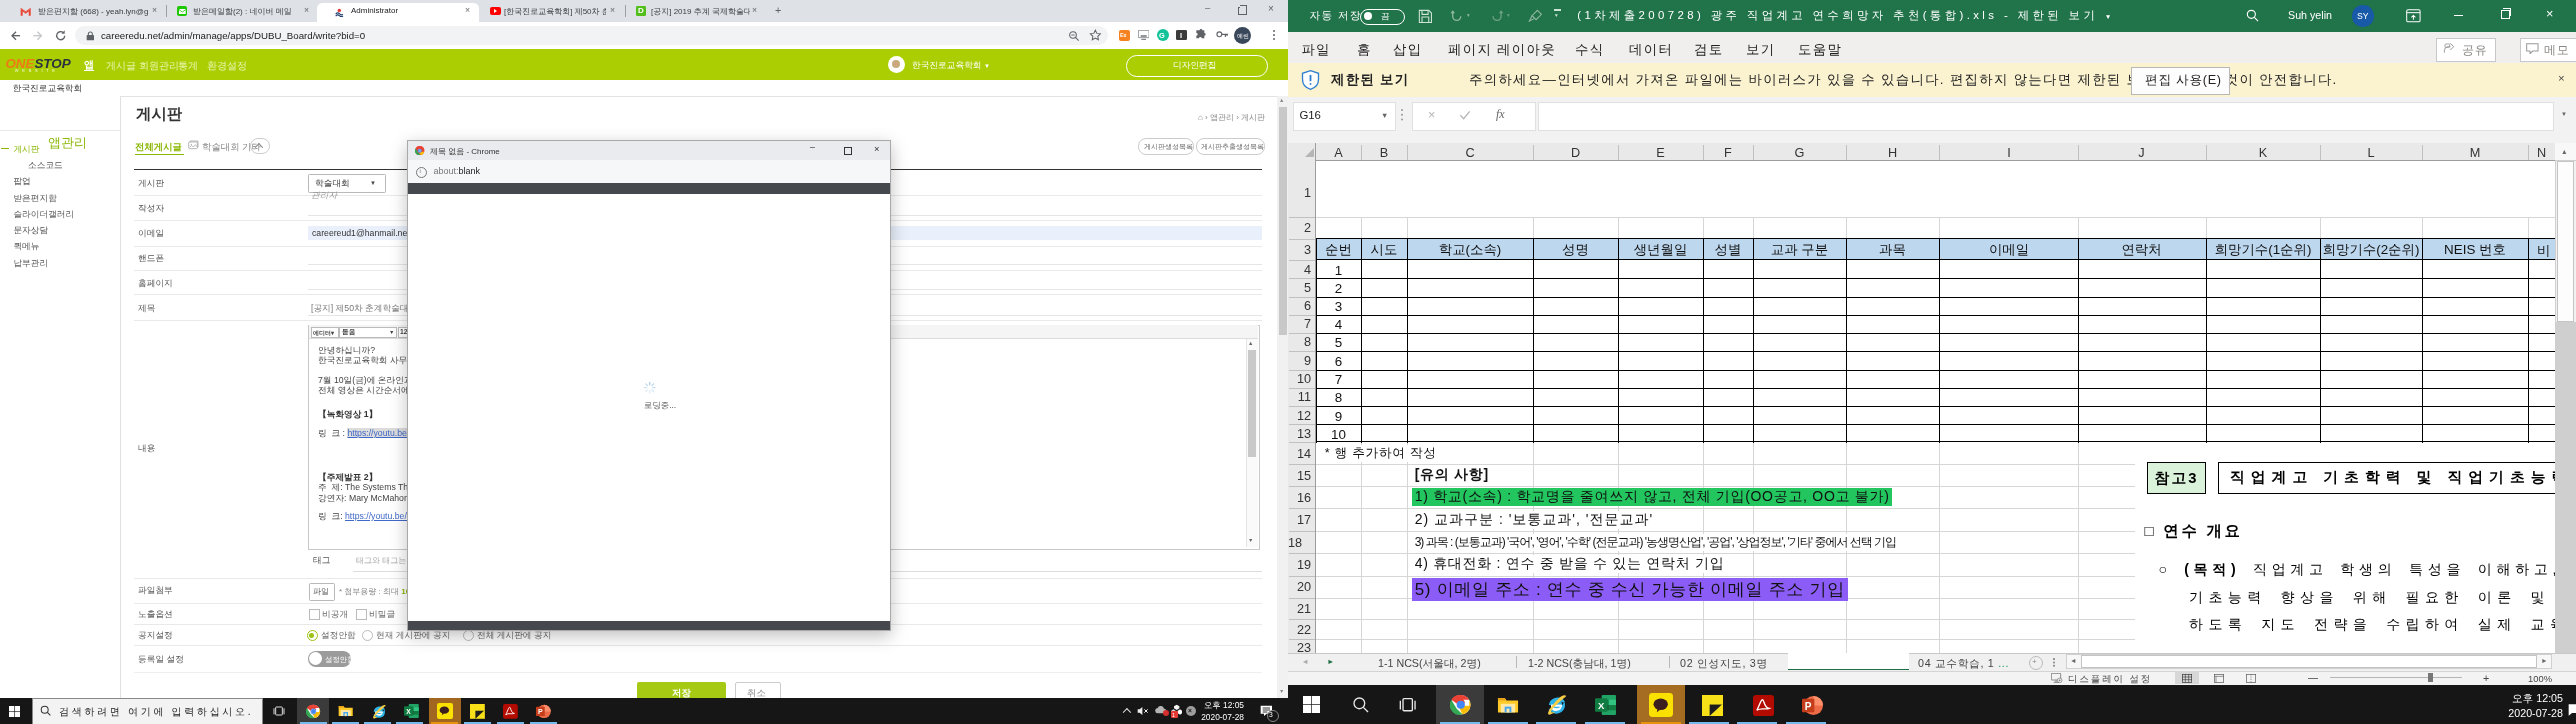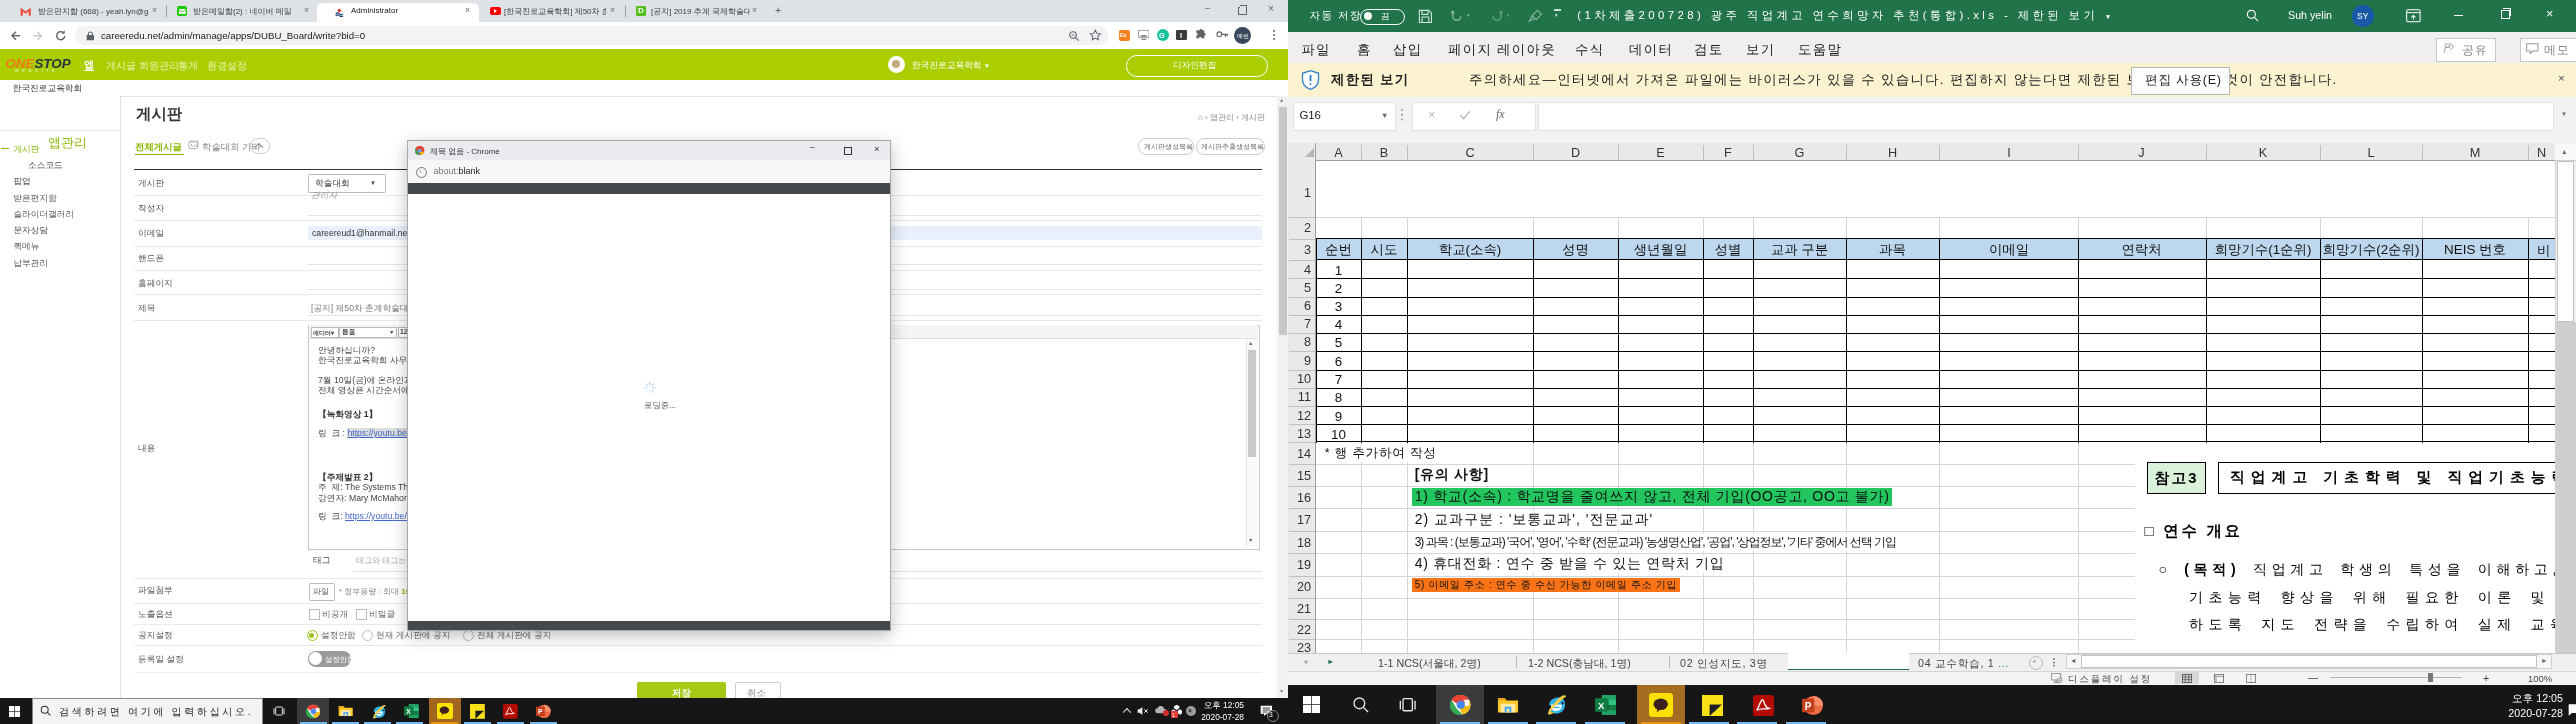--- a/index.html
+++ b/index.html
@@ -562,21 +562,21 @@
   <div class="tx" style="left:0;top:335px;width:23px;text-align:right;font-size:12.7px;color:#333;">8</div>
   <div class="tx" style="left:0;top:354px;width:23px;text-align:right;font-size:12.7px;color:#333;">9</div>
   <div class="tx" style="left:0;top:372px;width:23px;text-align:right;font-size:12.7px;color:#333;">10</div>
   <div class="tx" style="left:0;top:390px;width:23px;text-align:right;font-size:12.7px;color:#333;">11</div>
   <div class="tx" style="left:0;top:409px;width:23px;text-align:right;font-size:12.7px;color:#333;">12</div>
   <div class="tx" style="left:0;top:427px;width:23px;text-align:right;font-size:12.7px;color:#333;">13</div>
   <div class="tx" style="left:0;top:447px;width:23px;text-align:right;font-size:12.7px;color:#333;">14</div>
   <div class="tx" style="left:0;top:469px;width:23px;text-align:right;font-size:12.7px;color:#333;">15</div>
   <div class="tx" style="left:0;top:491px;width:23px;text-align:right;font-size:12.7px;color:#333;">16</div>
   <div class="tx" style="left:0;top:513px;width:23px;text-align:right;font-size:12.7px;color:#333;">17</div>
-  <div class="tx" style="left:0;top:536px;width:23px;text-align:right;font-size:12.7px;color:#333;">18</div>
+  <div class="tx" style="left:0;top:536px;width:23px;text-align:left;font-size:12.7px;color:#333;">18</div>
   <div class="tx" style="left:0;top:558px;width:23px;text-align:right;font-size:12.7px;color:#333;">19</div>
   <div class="tx" style="left:0;top:580px;width:23px;text-align:right;font-size:12.7px;color:#333;">20</div>
   <div class="tx" style="left:0;top:602px;width:23px;text-align:right;font-size:12.7px;color:#333;">21</div>
   <div class="tx" style="left:0;top:623px;width:23px;text-align:right;font-size:12.7px;color:#333;">22</div>
   <div class="tx" style="left:0;top:641px;width:23px;text-align:right;font-size:12.7px;color:#333;">23</div>
 
   <div class="a" style="left:1.3px;top:217px;width:25.5px;height:0.7px;background:#c0c0c0;"></div>
   <div class="a" style="left:1.3px;top:239px;width:25.5px;height:0.7px;background:#c0c0c0;"></div>
   <div class="a" style="left:1.3px;top:260px;width:25.5px;height:0.7px;background:#c0c0c0;"></div>
   <div class="a" style="left:1.3px;top:278px;width:25.5px;height:0.7px;background:#c0c0c0;"></div>
@@ -689,21 +689,21 @@
   <div class="tx" style="left:27.5px;top:390px;width:46px;text-align:center;font-size:13.4px;color:#111;">8</div>
   <div class="tx" style="left:27.5px;top:409px;width:46px;text-align:center;font-size:13.4px;color:#111;">9</div>
   <div class="tx" style="left:27.5px;top:427px;width:46px;text-align:center;font-size:13.4px;color:#111;">10</div>
 
   <div class="tx" style="left:34px;top:445px;font-size:12.7px;letter-spacing:0.7px;color:#111;background:#fff;padding:0 2.7px;">* 행 추가하여 작성</div>
   <div class="tx" style="left:124px;top:466px;font-size:14px;font-weight:bold;letter-spacing:0.7px;color:#111;background:#fff;padding:0 2.7px;">[유의 사항]</div>
   <div class="tx" style="left:124px;top:488px;font-size:14px;letter-spacing:0.7px;color:#111;background:#22c55e;padding:0 2.7px;">1) 학교(소속) : 학교명을 줄여쓰지 않고, 전체 기입(OO공고, OO고 불가)</div>
   <div class="tx" style="left:124px;top:511px;font-size:14px;letter-spacing:1px;color:#111;background:#fff;padding:0 2.7px;">2) 교과구분 : '보통교과', '전문교과'</div>
   <div class="tx" style="left:124px;top:534px;font-size:12px;letter-spacing:-1px;color:#111;background:#fff;padding:0 2.7px;">3) 과목 : (보통교과) '국어', '영어', '수학' (전문교과) '농생명산업', '공업', '상업정보', '기타' 중에서 선택 기입</div>
   <div class="tx" style="left:124px;top:555px;font-size:14px;letter-spacing:0.7px;color:#111;background:#fff;padding:0 2.7px;">4) 휴대전화 : 연수 중 받을 수 있는 연락처 기입</div>
-  <div class="tx" style="left:124px;top:578px;font-size:10px;letter-spacing:0.7px;color:#111;background:#f97316;padding:0 2.7px;">5) 이메일 주소 : 연수 중 수신 가능한 이메일 주소 기입</div>
+  <div class="tx" style="left:124px;top:578px;font-size:17px;letter-spacing:0.7px;color:#111;background:#8b5cf6;padding:0 2.7px;">5) 이메일 주소 : 연수 중 수신 가능한 이메일 주소 기입</div>
 
   <div class="a" style="left:847px;top:451px;width:420px;height:202px;background:#fff;overflow:hidden;">
     <div class="a" style="left:12px;top:11.4px;width:59px;height:32px;background:#d9f2d9;border:1.3px solid #000;box-sizing:border-box;"></div>
     <div class="tx" style="left:12px;top:18px;width:59px;text-align:center;font-size:14.8px;font-weight:bold;letter-spacing:2px;color:#000;">참고3</div>
     <div class="a" style="left:83px;top:11.4px;width:342px;height:32px;border:1.3px solid #000;box-sizing:border-box;"></div>
     <div class="tx" style="left:95px;top:17.4px;font-size:14.8px;font-weight:bold;letter-spacing:6px;color:#000;">직업계고 기초학력 및 직업기초능력 지도역량</div>
     <div class="tx" style="left:9.4px;top:70px;font-size:15.4px;font-weight:bold;letter-spacing:2.7px;color:#000;">□ 연수 개요</div>
     <div class="tx" style="left:23.5px;top:110px;font-size:14px;letter-spacing:4.7px;word-spacing:4px;color:#000;">○ <b>(목적)</b> 직업계고 학생의 특성을 이해하고, 학생</div>
     <div class="tx" style="left:54px;top:138px;font-size:14px;letter-spacing:5.4px;word-spacing:4.7px;color:#000;">기초능력 향상을 위해 필요한 이론 및 기법을</div>
     <div class="tx" style="left:54px;top:165px;font-size:14px;letter-spacing:5.4px;word-spacing:4.7px;color:#000;">하도록 지도 전략을 수립하여 실제 교육현장에 적</div>

